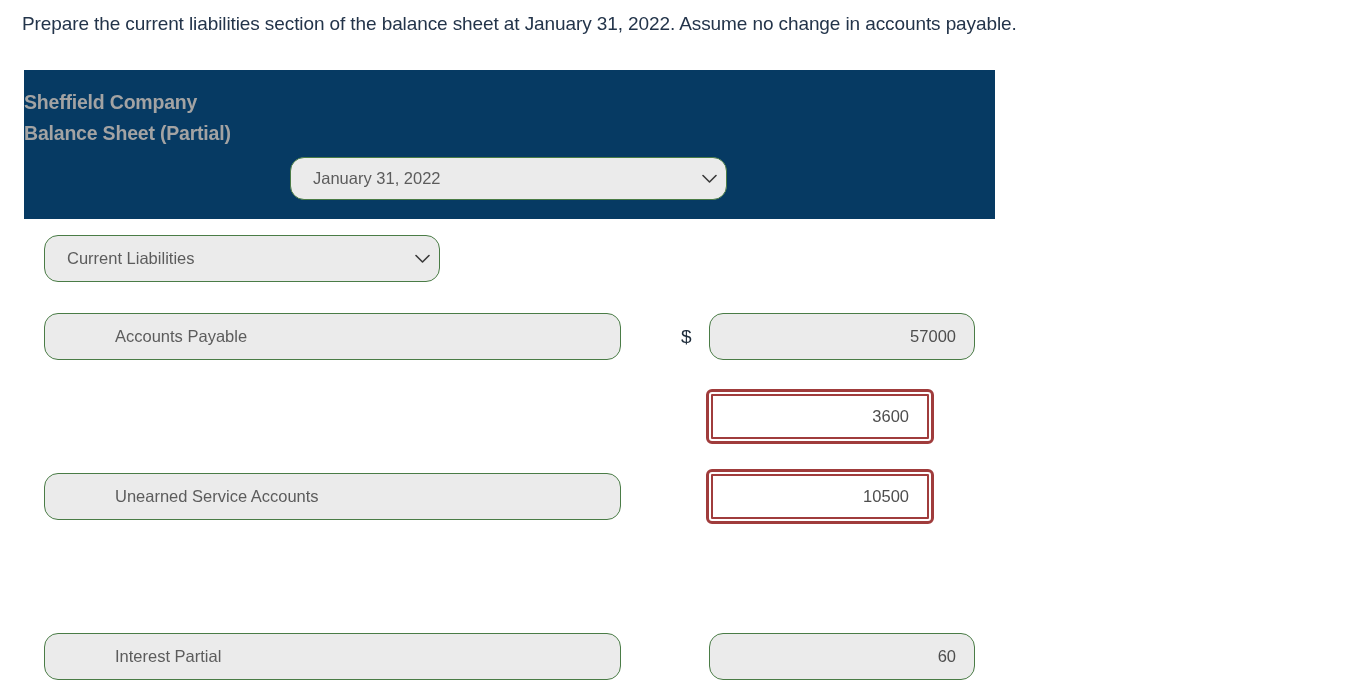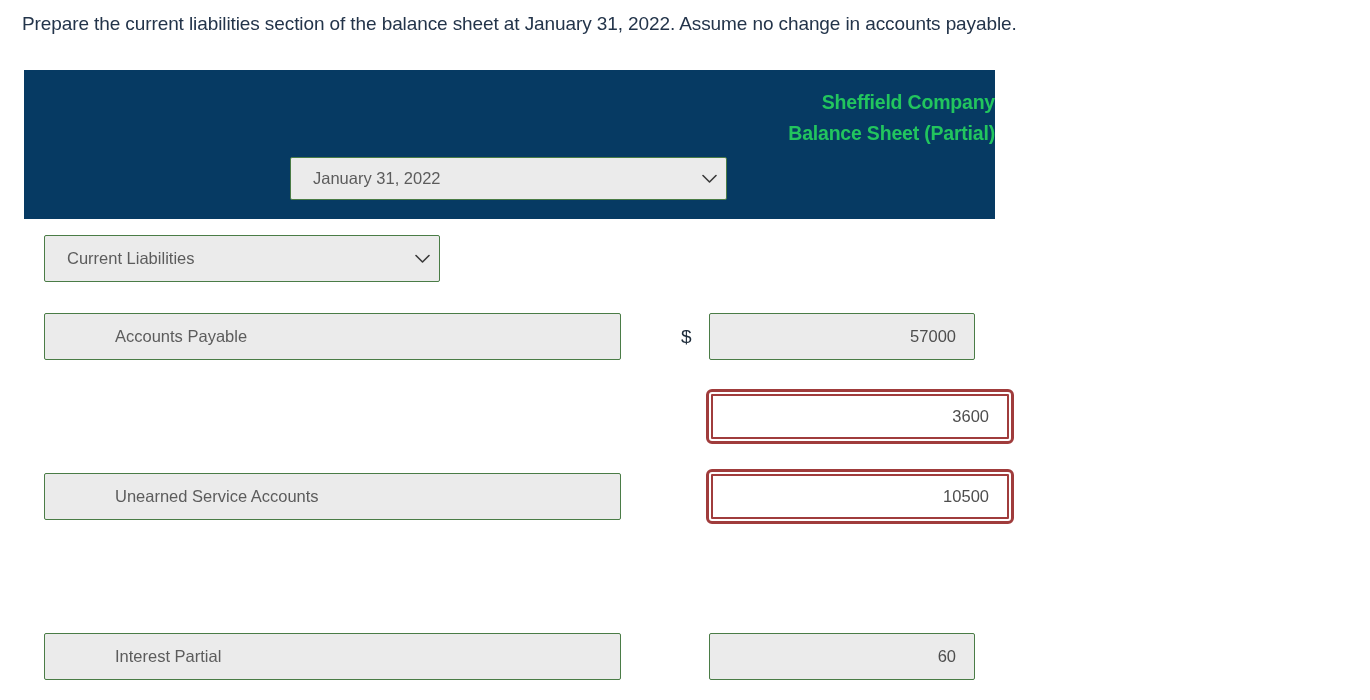--- a/index.html
+++ b/index.html
@@ -32,35 +32,35 @@
   #stmt-header {
     position: absolute;
     left: 24px;
     top: 70px;
     width: 971px;
     height: 149px;
     background: #063a63;
     box-sizing: border-box;
   }
   #stmt-header .line {
-    color: #22c55e;
+    color: #a3a3a3;
     font-weight: bold;
     font-size: 19.5px;
     line-height: 31px;
-    text-align: right;
+    text-align: left;
     letter-spacing: -0.2px;
   }
   #stmt-header .line.first { padding-top: 17px; }
 
   
   .field {
     box-sizing: border-box;
     background: #ebebeb;
     border: 1px solid #4a7c46;
-    border-radius: 2px;
+    border-radius: 14px;
     font-size: 16.5px;
     color: #5c5c5c;
     display: flex;
     align-items: center;
     position: absolute;
   }
   .field .txt {
     flex: 1 1 auto;
     white-space: nowrap;
     overflow: hidden;
@@ -129,21 +129,21 @@
 
   
   .amount-field.error {
     background: #ffffff;
     border: 2px solid #a03c3c;
     outline: 3px solid #a03c3c;
     outline-offset: 2px;
     border-radius: 1px;
     top: 1px;
     left: 711px;
-    width: 298px;
+    width: 218px;
     height: 45px;
   }
   .amount-field.error .txt { color: #4e4e4e; }
 </style>
 </head>
 <body>
 
 <div id="instruction">Prepare the current liabilities section of the balance sheet at January 31, 2022. Assume no change in accounts payable.</div>
 
 <div id="stmt-header">

